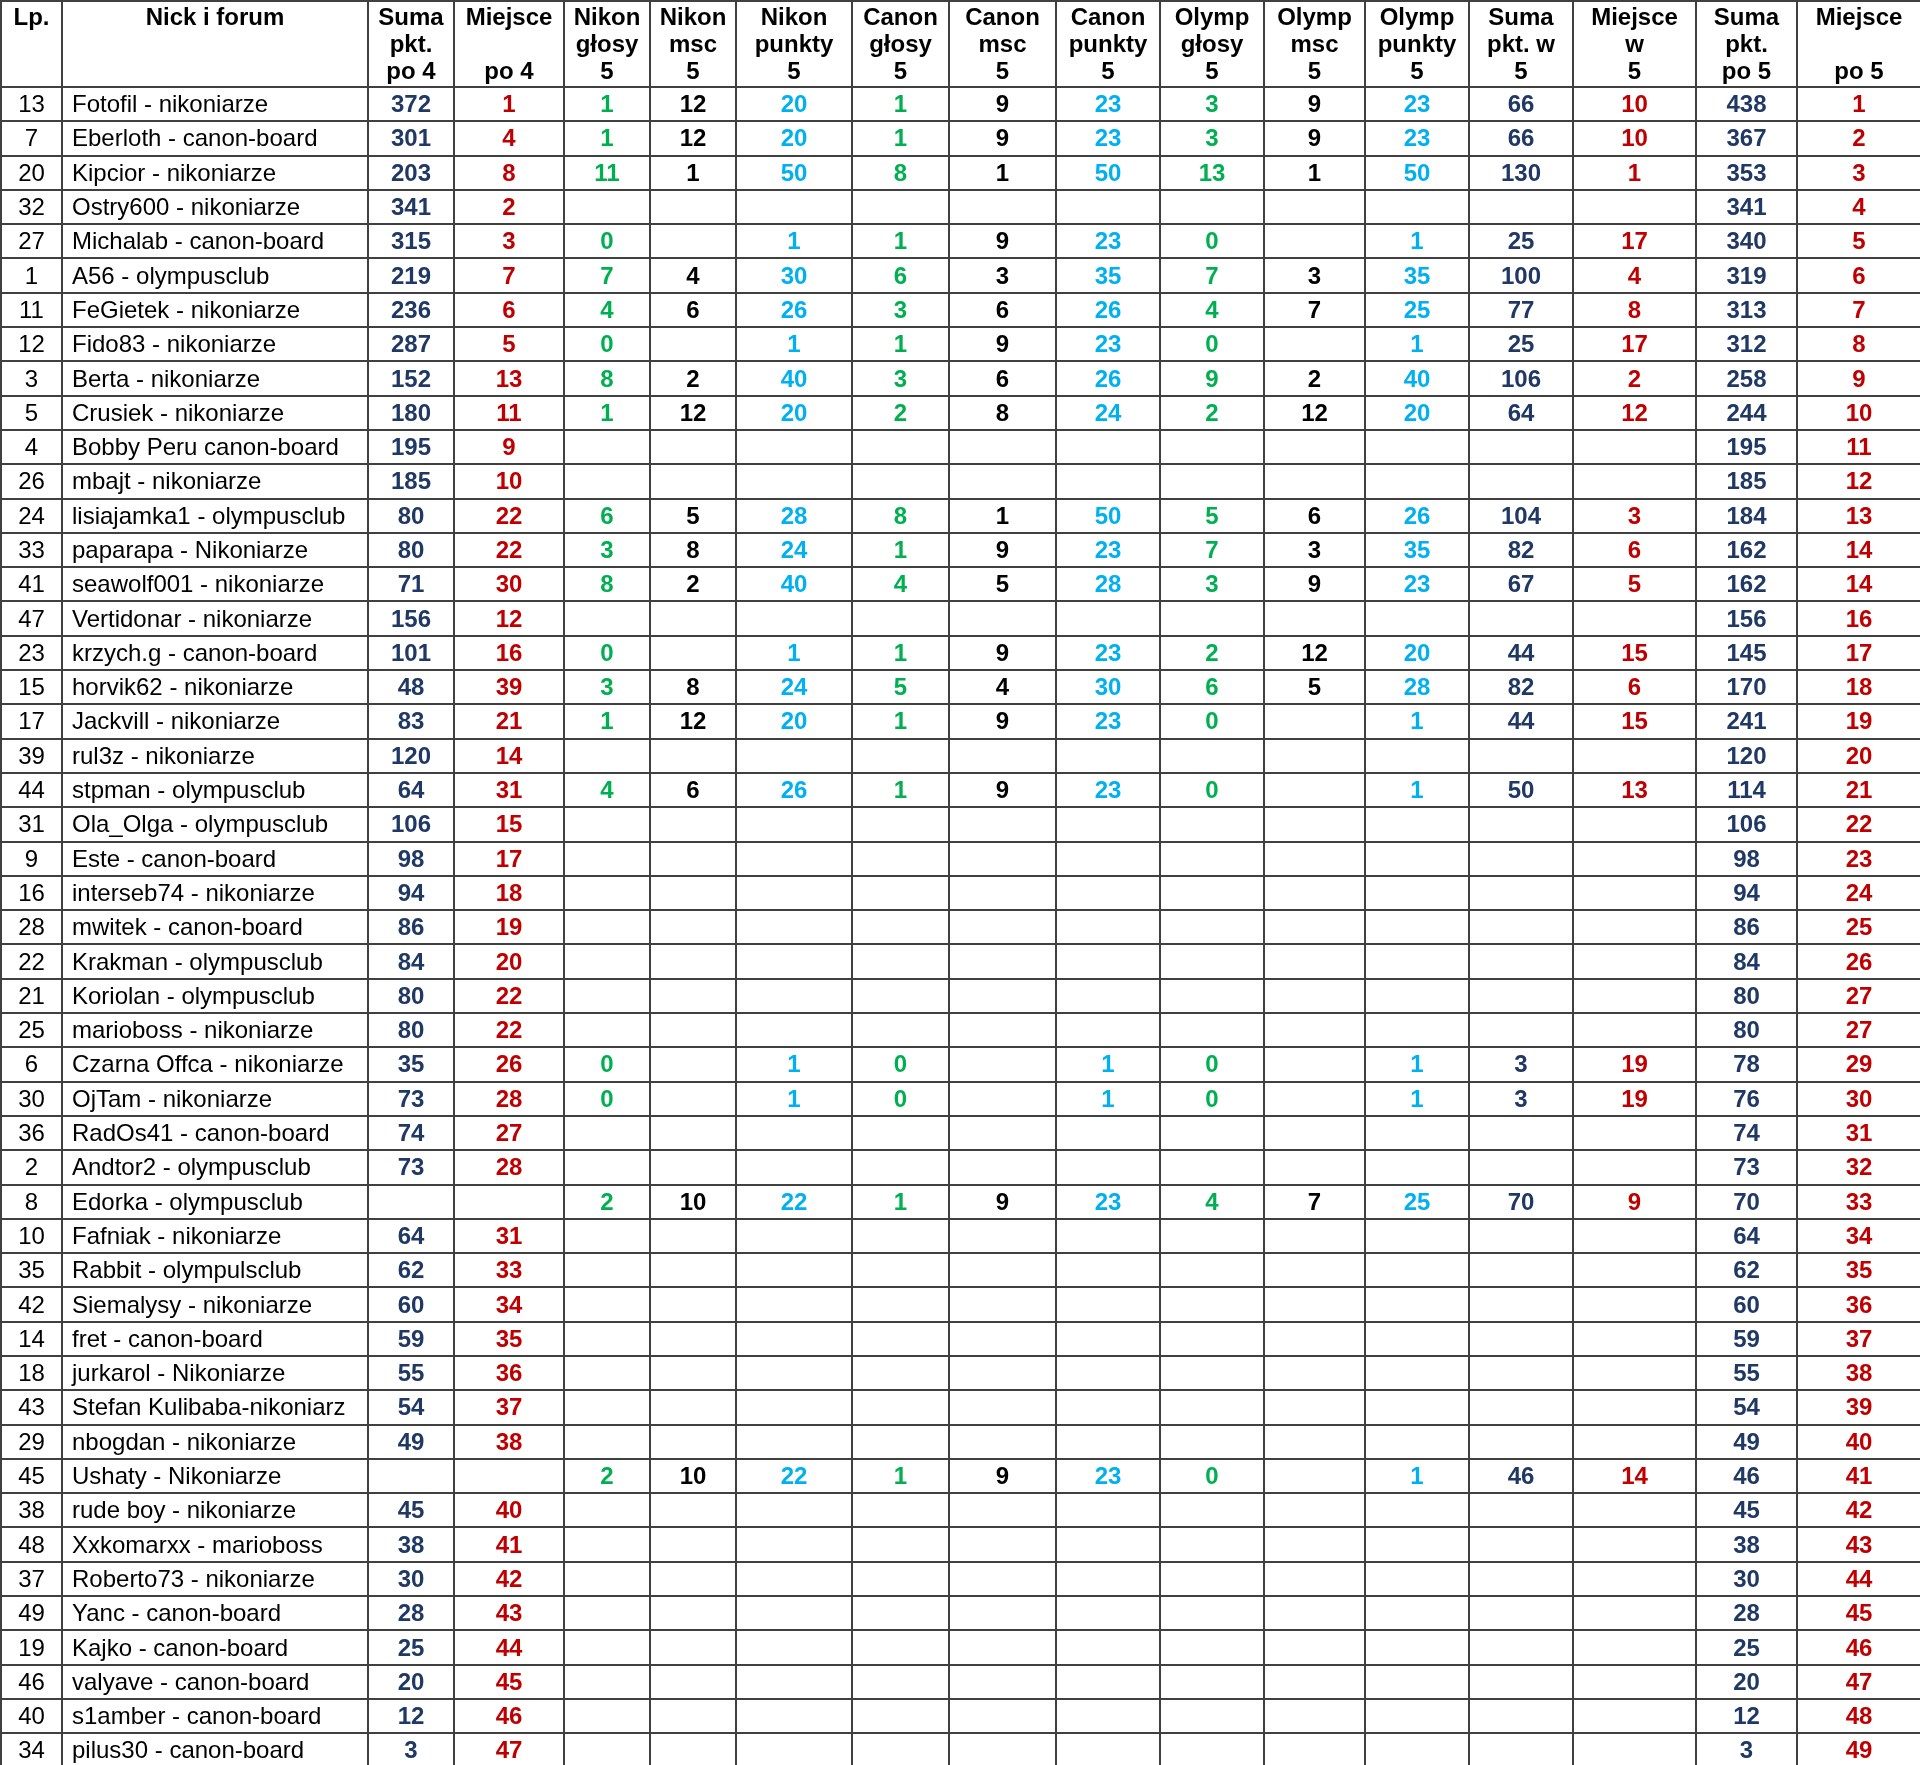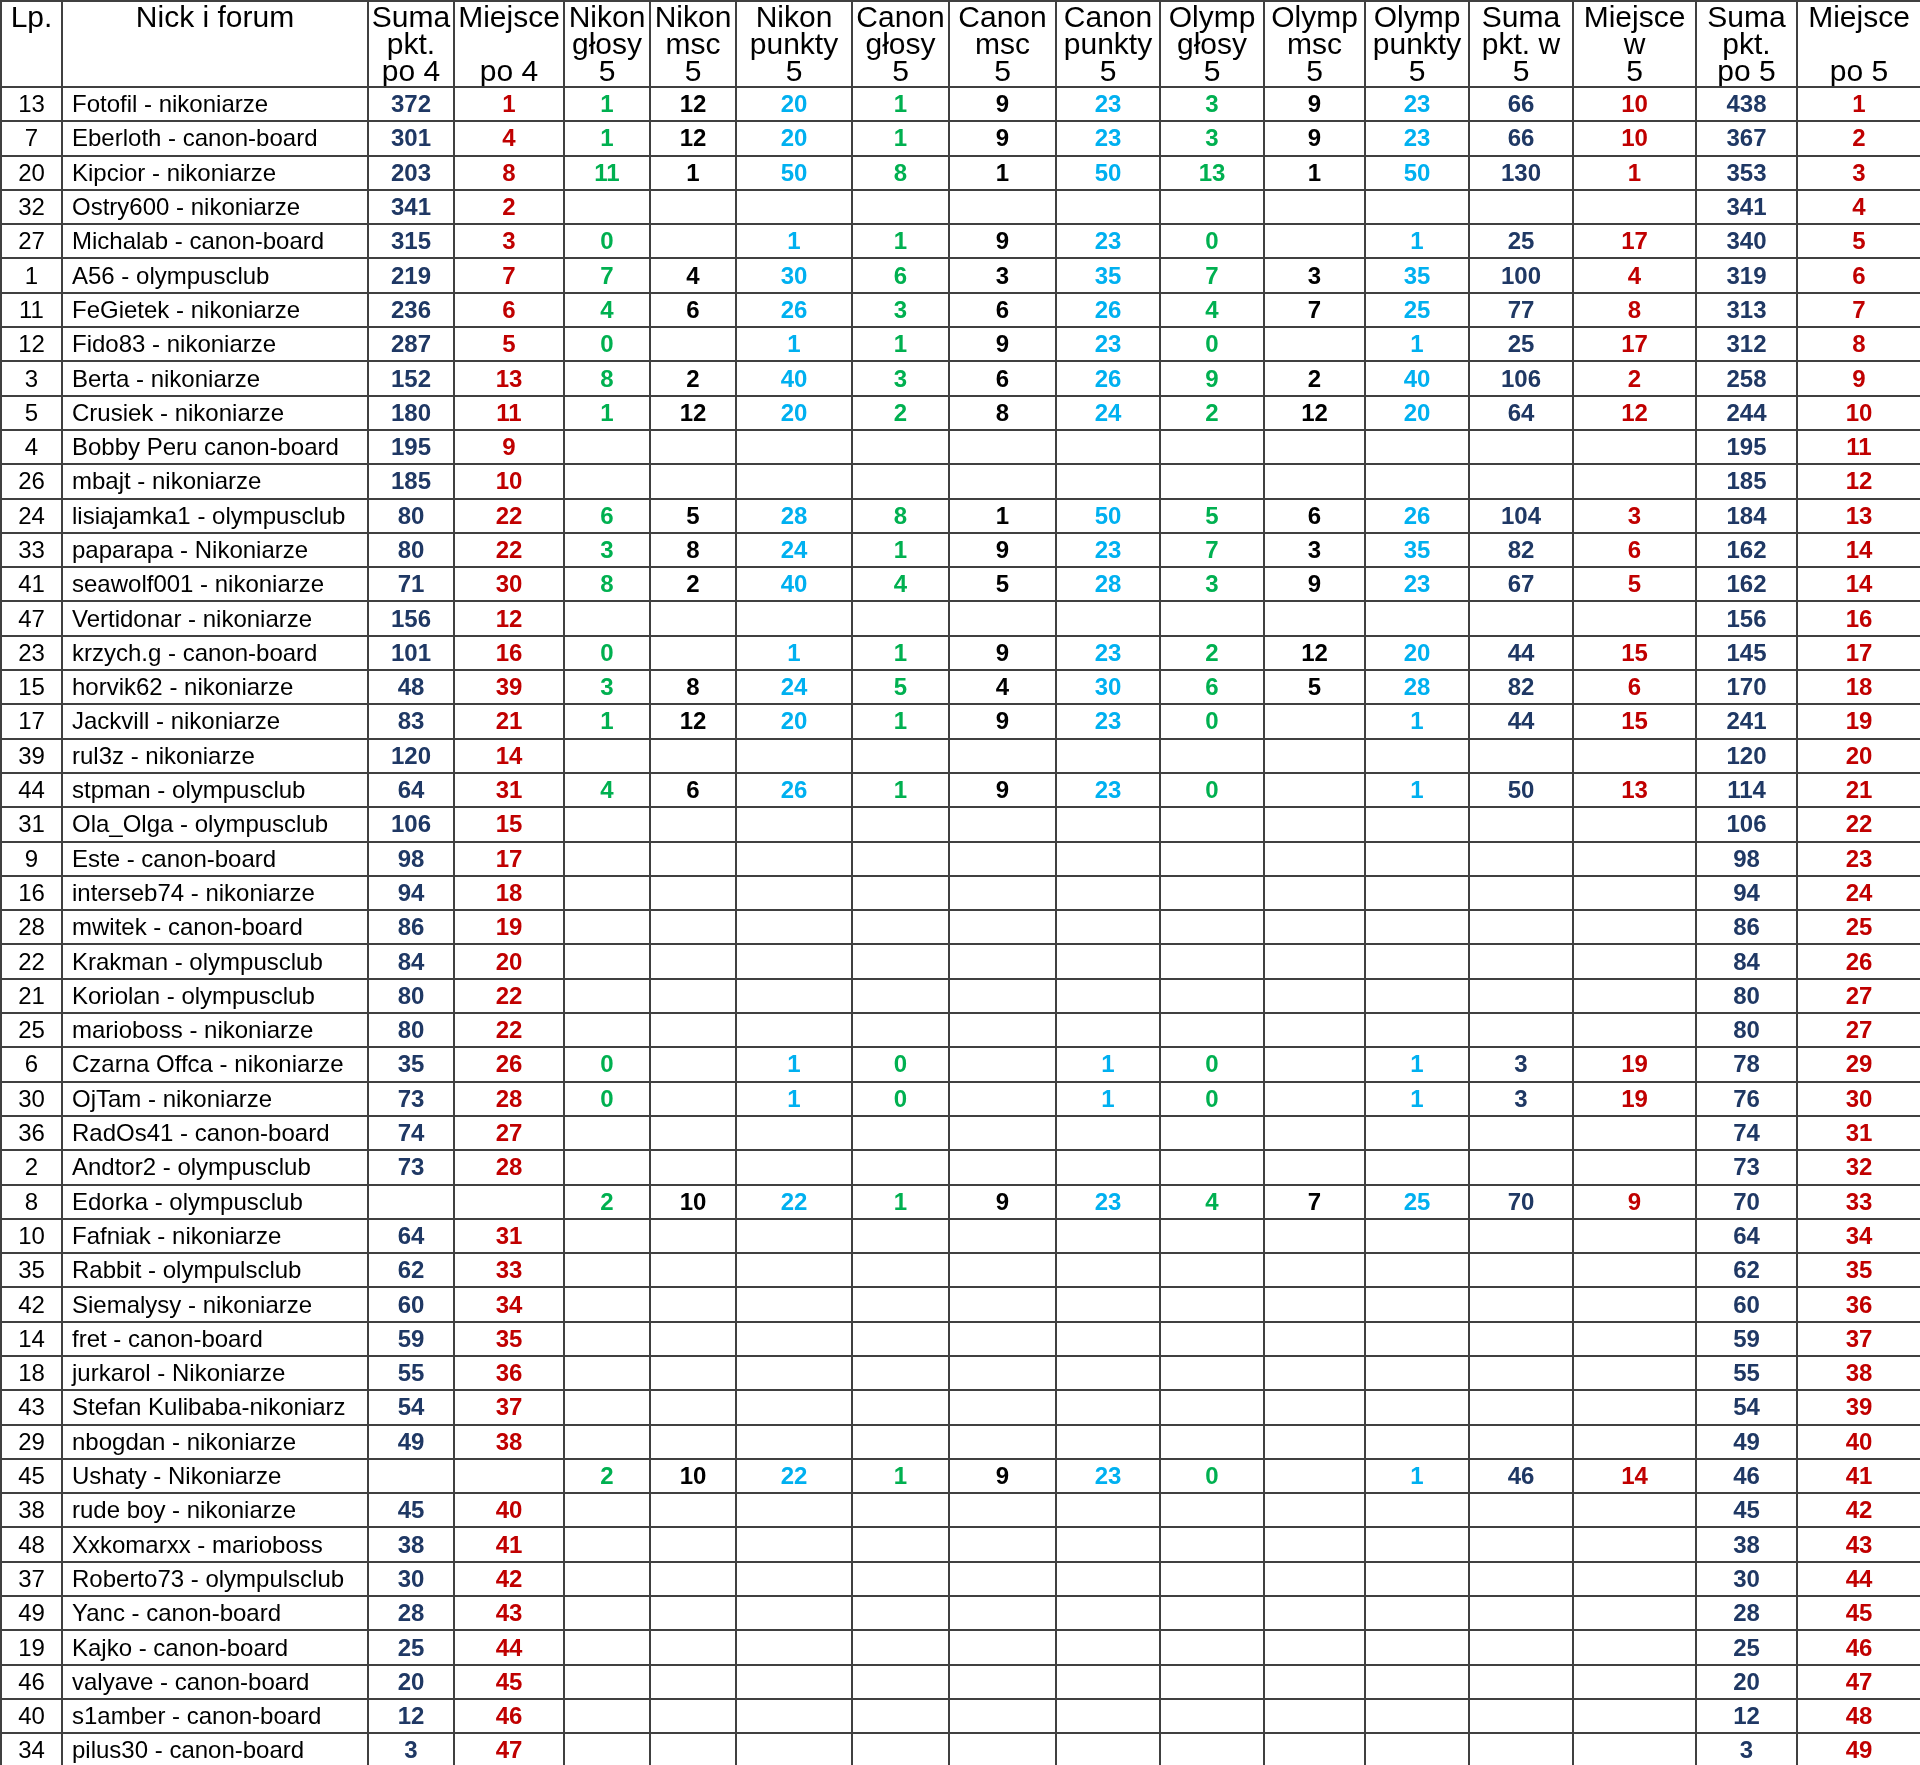--- a/index.html
+++ b/index.html
@@ -9,22 +9,22 @@
     table-layout: fixed;
     border-collapse: collapse;
     background: #ffffff;
   }
   th, td {
     border: 2px solid var(--clr-grid, #404040);
     overflow: hidden;
     box-sizing: border-box;
   }
   th {
-    font-weight: 400;
-    font-size: 30px;
+    font-weight: 700;
+    font-size: 24px;
     line-height: 27px;
     vertical-align: top;
     text-align: center;
     white-space: pre-line;
     padding: 1px 0 2px 0;
     height: 84px;
     color: #000000;
   }
   td {
     height: 34.3px;
@@ -930,21 +930,21 @@
         <td data-name="cell-olymp_glosy" class="clr-green val"></td>
         <td data-name="cell-olymp_msc" class="clr-black val"></td>
         <td data-name="cell-olymp_punkty" class="clr-cyan val"></td>
         <td data-name="cell-suma_w5" class="clr-navy val"></td>
         <td data-name="cell-miejsce_w5" class="clr-dark_red val"></td>
         <td data-name="cell-suma_po5" class="clr-navy val">38</td>
         <td data-name="cell-miejsce_po5" class="clr-dark_red val">43</td>
       </tr>
       <tr data-name="table-row">
         <td data-name="cell-lp" class="clr-black">37</td>
-        <td data-name="cell-nick" class="clr-black left">Roberto73 - olympulsclub</td>
+        <td data-name="cell-nick" class="clr-black left">Roberto73 - nikoniarze</td>
         <td data-name="cell-suma_po4" class="clr-navy val">30</td>
         <td data-name="cell-miejsce_po4" class="clr-dark_red val">42</td>
         <td data-name="cell-nikon_glosy" class="clr-green val"></td>
         <td data-name="cell-nikon_msc" class="clr-black val"></td>
         <td data-name="cell-nikon_punkty" class="clr-cyan val"></td>
         <td data-name="cell-canon_glosy" class="clr-green val"></td>
         <td data-name="cell-canon_msc" class="clr-black val"></td>
         <td data-name="cell-canon_punkty" class="clr-cyan val"></td>
         <td data-name="cell-olymp_glosy" class="clr-green val"></td>
         <td data-name="cell-olymp_msc" class="clr-black val"></td>

